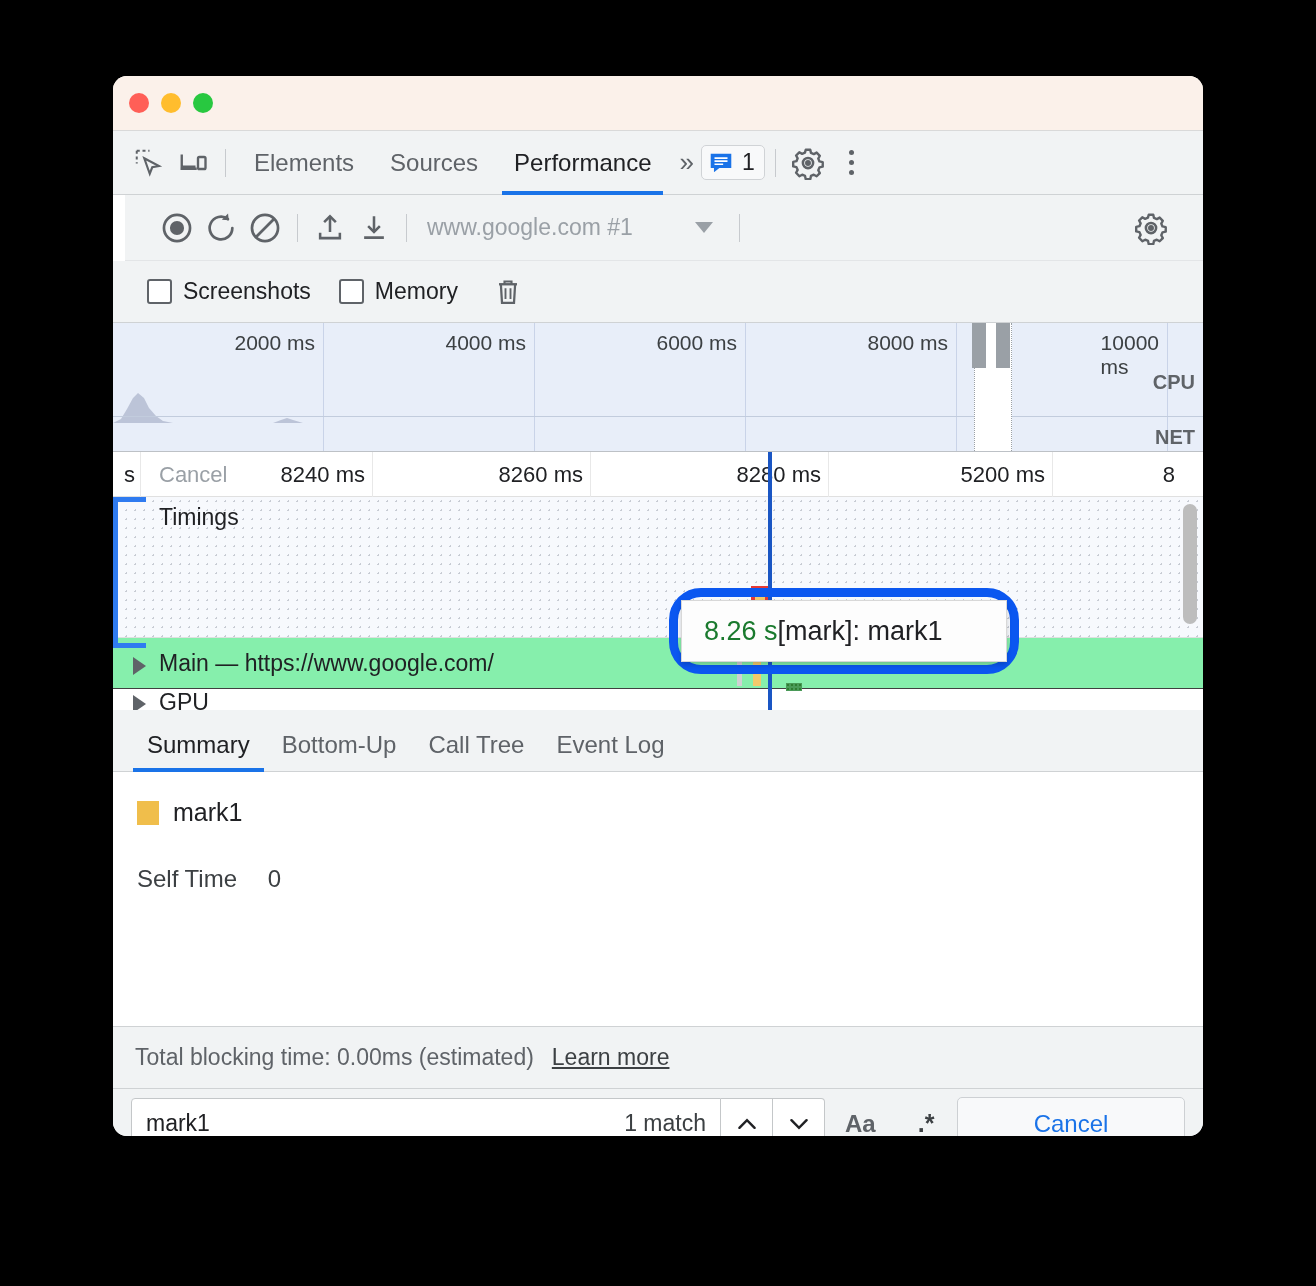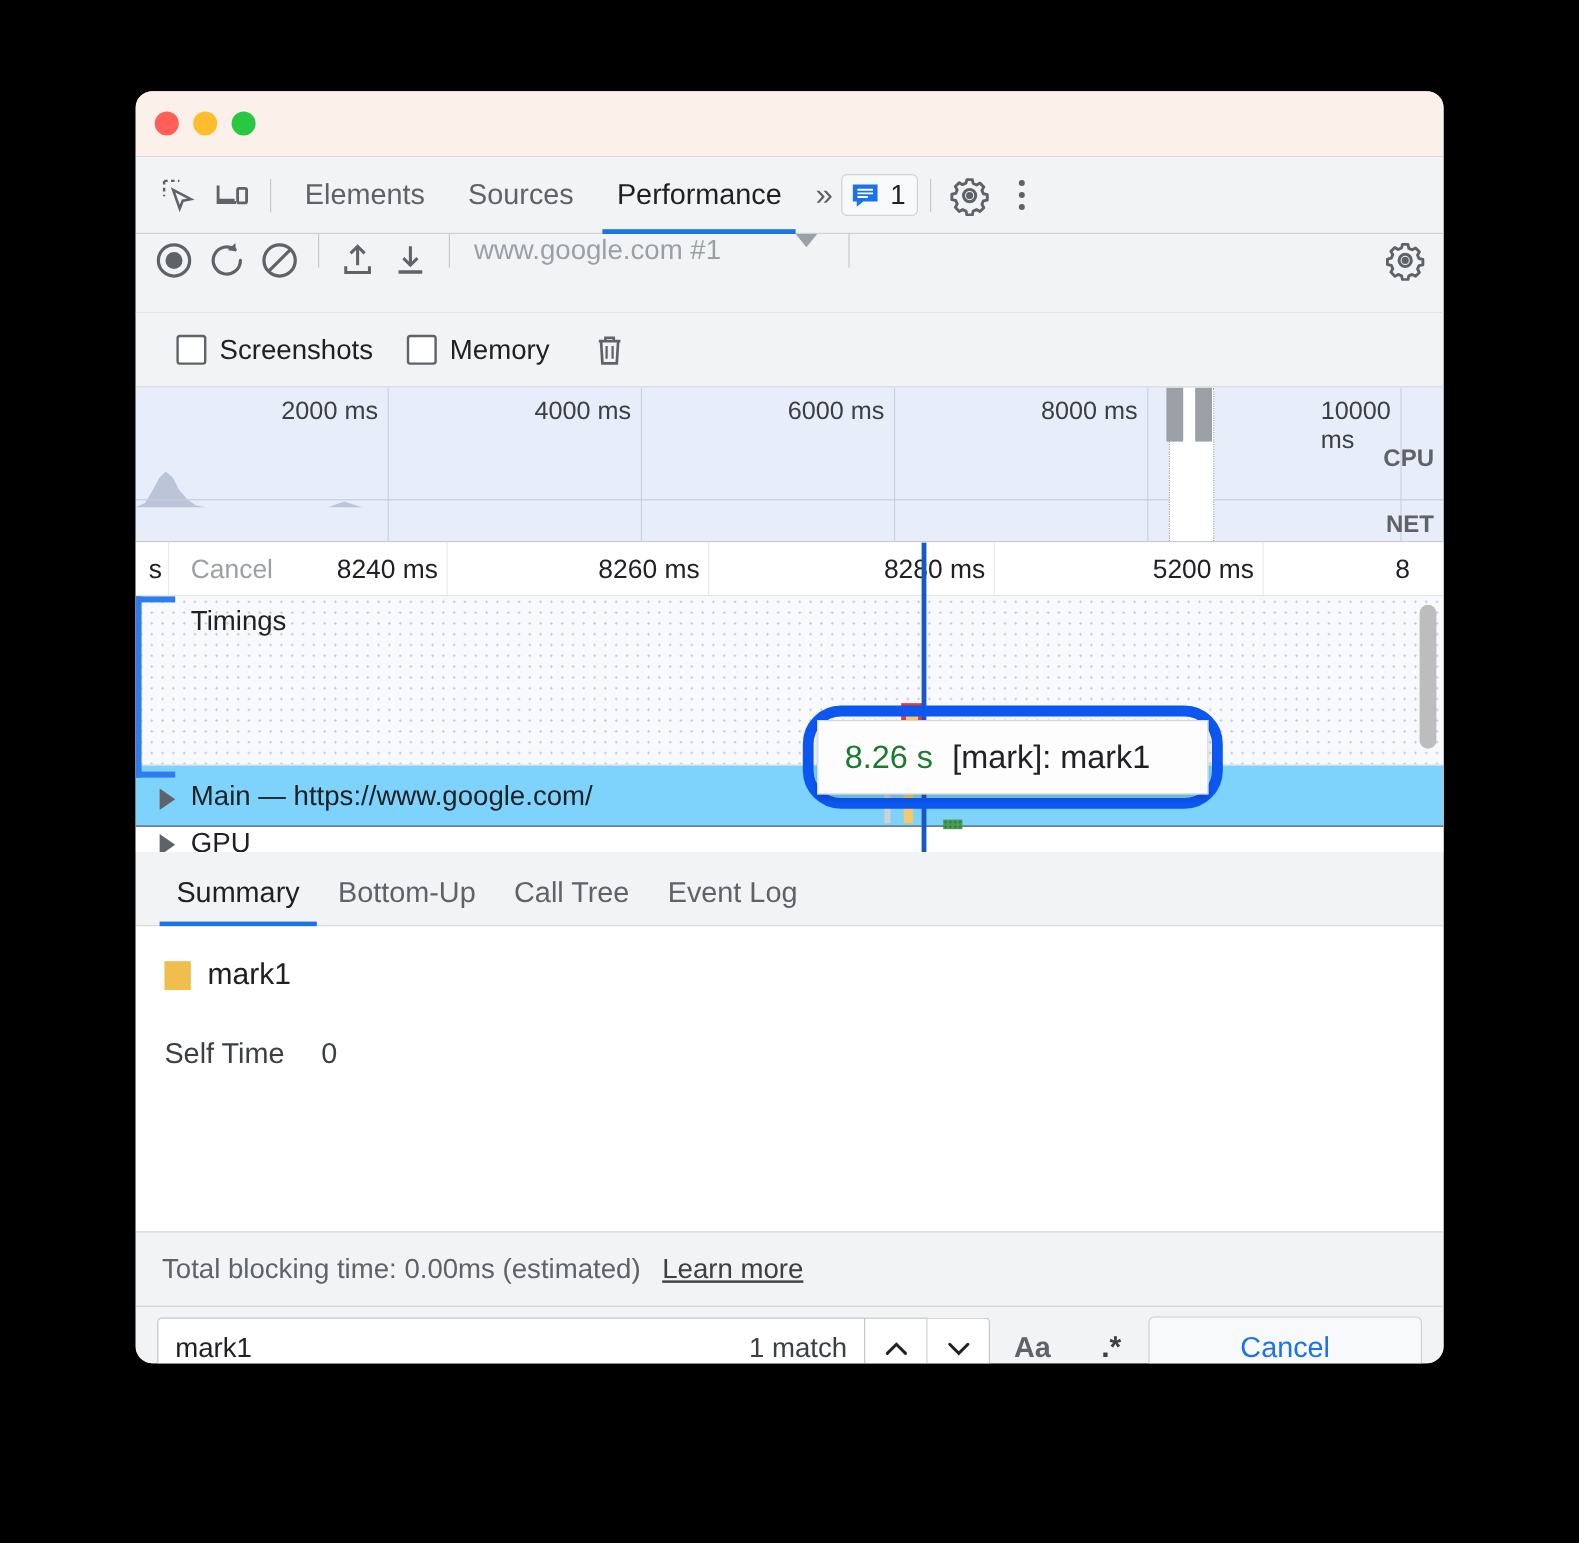--- a/index.html
+++ b/index.html
@@ -105,24 +105,25 @@
   }
   .msg-count { font-size:23px; color:#202124; }
   .kebab { display:flex; flex-direction:column; gap:5px; align-items:center; }
   .kebab span { width:5px; height:5px; border-radius:50%; background:#5f6368; }
 
   
   .recbar {
     height: 66px;
     background: #f1f3f4;
     display: flex;
-    align-items: flex-start;
-    padding: 0 10px;
+    align-items: center;
+    padding: 0 30px;
     box-sizing: border-box;
     border-bottom: 1px solid #e3e5e7;
+    margin-left: 12px;
   }
   .selname { font-size: 23px; color: #9aa0a6; margin-left: 10px; }
   .caret-dn {
     width:0;height:0;border-left:9px solid transparent;border-right:9px solid transparent;
     border-top:11px solid #9aa0a6; margin-left: 62px;
   }
 
   
   .chkbar {
     height: 62px;
@@ -191,21 +192,21 @@
     background:#f7f9fd;
     background-image: radial-gradient(#c8ccd4 1px, transparent 1px);
     background-size: 9px 9px;
     border-bottom:1px solid #e0e0e0;
   }
   .timings-label {
     position:absolute; left:46px; top:52px; font-size:23px; color:#202124;
   }
   .main-row {
     position:absolute; left:0; right:0; top:186px; height:50px;
-    background:#7dd3fc; border-bottom:1px solid #404040;
+    background:#86efac; border-bottom:3px solid #404040;
   }
   .main-label { position:absolute; left:46px; top:12px; font-size:23px; color:#202124; }
   .tri {
     position:absolute; left:20px; top:19px;
     width:0;height:0;border-top:9px solid transparent;border-bottom:9px solid transparent;
     border-left:13px solid #5f6368;
   }
   .cpu-row {
     position:absolute; left:0; right:0; top:237px; height:22px; background:#fff;
   }
@@ -243,21 +244,21 @@
   .tooltip-box {
     position:absolute;
     background:#fdfdfd;
     border:1px solid #d8d8d8;
     box-shadow: 0 3px 5px rgba(0,0,0,0.18);
     display:flex; align-items:center;
     padding: 0 22px;
     box-sizing:border-box;
     white-space:nowrap;
   }
-  .tt-time { color:#1a7a2e; font-size:27px; margin-right:16px; }
+  .tt-time { color:#1a7a2e; font-size:27px; margin-right:0; }
   .tt-text { color:#202124; font-size:27px; }
 
   
   .drawer-tabs {
     position:relative;
     height: 62px;
     background:#f1f3f4;
     display:flex; align-items:flex-end;
     padding: 0 18px;
     box-sizing:border-box;

